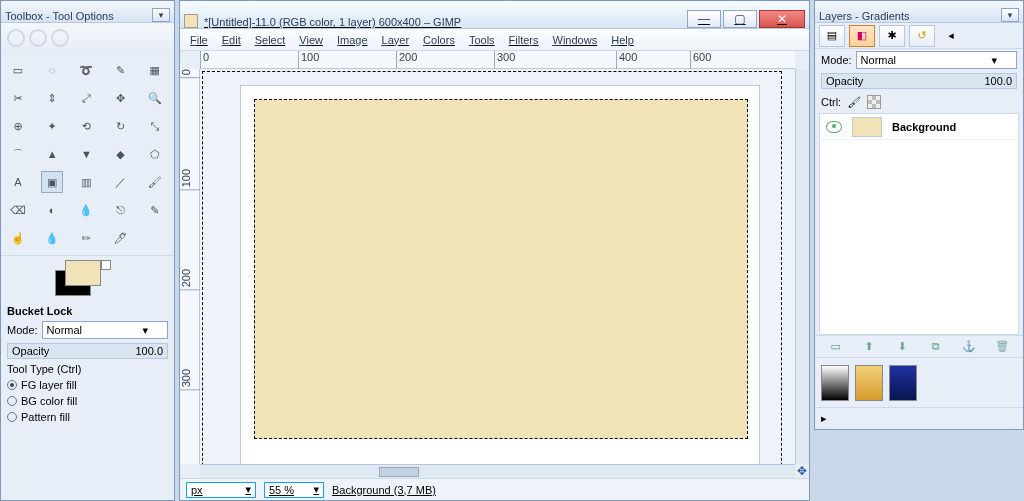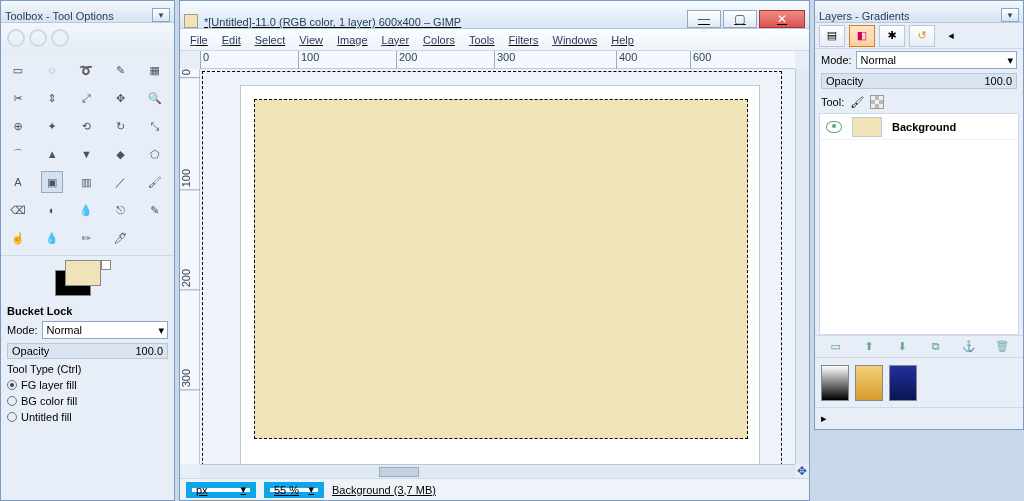--- a/index.html
+++ b/index.html
@@ -23,21 +23,21 @@
   .sw-fg  { position:absolute; left:64px; top:4px;  width:36px; height:26px; background:#efe3b7; border:1px solid #888;}
   .sw-mini{ position:absolute; left:100px; top:4px; width:10px; height:10px; background:#fff; border:1px solid #888;}
   .opts-head { height:22px; border-top:1px solid #cdd9e9; display:flex; align-items:center; gap:4px; padding:0 6px; }
   .opts-head .sq { width:14px; height:14px; border:1px solid #9ab; background:#fff; display:inline-block;}
   .opts-body { padding:4px 6px; display:flex; flex-direction:column; gap:4px; }
   .row { display:flex; align-items:center; gap:4px; }
   .row.label-val { background:#d9e4f0; border:1px solid #b7c7dc; padding:1px 4px; justify-content:space-between;}
   .radio { width:10px;height:10px;border:1px solid #678;border-radius:50%;display:inline-block;}
   .radio.on::after{content:"";display:block;width:4px;height:4px;margin:2px;border-radius:50%;background:#345;}
   select, .fake-select { font-size:11px; height:18px; border:1px solid #8fa7c4; background:#fff;}
-  .fake-select { display:flex; align-items:center; justify-content:space-between; padding:0 3px 0 4px;}
+  .fake-select { display:flex; align-items:center; justify-content:space-between; padding:0 19px 0 4px;}
 
   
   #main { flex:1; height:501px; margin:0 4px; background:#fde047; border:1px solid #7a9ac0; display:flex; flex-direction:column;text-decoration:underline; }
   #main .titlebar { height:28px; background:linear-gradient(#f7fbff,#d8e6f5); }
   #main .winbtns { display:flex; gap:2px; }
   #main .winbtn { width:34px; height:18px; border:1px solid #8fa7c4; background:linear-gradient(#fff,#e0e9f4); display:flex; align-items:center; justify-content:center; color:#345; font-size:12px;}
   #main .winbtn.close { background:linear-gradient(#f08a86,#d9534f); color:#fff; border-color:#a33; width:46px;}
   .menubar { height:22px; background:linear-gradient(#fbfdff,#eef3fa); display:flex; align-items:center; padding:0 10px; gap:14px; border-bottom:1px solid #cdd9e9;}
   .menubar span { color:#2a3b55; }
   .menubar span u { text-decoration: underline; }
@@ -48,21 +48,21 @@
   .ruler-v .tick { position:absolute; left:0; width:20px; border-top:1px solid #9ab; writing-mode: vertical-rl; transform: rotate(180deg); padding:2px 0 0 2px; }
   .viewport { position:absolute; left:20px; right:14px; top:18px; bottom:14px; background:#eef3fa; }
   .sel-outer { position:absolute; left:2px; top:2px; width:580px; height:420px; border:1px dashed #000;}
   .canvas-bg { position:absolute; left:40px; top:16px; width:520px; height:400px; background:#fff; border:1px solid #bcc;}
   .canvas-fill { position:absolute; left:54px; top:30px; width:494px; height:340px; background:#efe3b7; border:1px dashed #000;}
   .sb-h { position:absolute; left:20px; right:14px; bottom:0; height:14px; background:#e0e8f2; border-top:1px solid #b7c7dc;}
   .sb-h .thumb { position:absolute; left:30%; width:40px; height:10px; top:2px; background:#c3d1e2; border:1px solid #9ab;}
   .sb-v { position:absolute; right:0; top:18px; bottom:14px; width:14px; background:#e0e8f2; border-left:1px solid #b7c7dc;}
   .nav-cross { position:absolute; right:0; bottom:0; width:14px; height:14px; color:#2957a4; display:flex; align-items:center; justify-content:center; font-size:12px;}
   .statusbar { height:22px; background:#eef3fa; border-top:1px solid #cdd9e9; display:flex; align-items:center; gap:8px; padding:0 6px;}
-  .statusbar .box { border:6px solid #0ea5e9; background:#fff; height:16px; display:flex; align-items:center; padding:0 4px;}
+  .statusbar .box { border:1px solid #0ea5e9; background:#fff; height:16px; display:flex; align-items:center; padding:0 4px;}
 
   
   #layers { width: 210px; height:430px; }
   .tabstrip { height:26px; display:flex; align-items:center; gap:4px; padding:0 4px; border-bottom:1px solid #cdd9e9;}
   .tabbtn { width:26px; height:22px; border:1px solid #b7c7dc; background:linear-gradient(#fff,#e8eef7); display:flex; align-items:center; justify-content:center;}
   .tabbtn.active { border-color:#d08030; background:linear-gradient(#ffe6c8,#ffcf99);}
   .modebar { height:22px; display:flex; align-items:center; gap:4px; padding:0 6px;}
   .opac-row { margin:2px 6px; }
   .lock-row { height:22px; display:flex; align-items:center; gap:6px; padding:0 6px;}
   .check { width:14px;height:14px; background:repeating-conic-gradient(#bbb 0 25%, #eee 0 50%) 0 0/8px 8px; border:1px solid #999;}
@@ -150,21 +150,21 @@
     <div class="row">
         <span class="radio on"></span>
         <span>FG layer fill</span>
       </div>
     <div class="row">
         <span class="radio"></span>
         <span>BG color fill</span>
       </div>
     <div class="row">
         <span class="radio"></span>
-        <span>Untitled fill</span>
+        <span>Pattern fill</span>
       </div>
   </div>
 </div>
 
 <div id="main">
   <div class="titlebar">
     <span style="width:14px;height:14px;background:#efe3b7;border:1px solid #a98;display:inline-block;margin-right:6px"></span>
     <span>*[Untitled]-11.0 (RGB color, 1 layer) 600x400 – GIMP</span>
     <span class="spacer"></span>
     <div class="winbtns">
@@ -244,21 +244,21 @@
     <div class="fake-select" style="flex:1">
       <span>Normal</span>
         <span>▾</span>
     </div>
   </div>
   <div class="row label-val opac-row">
     <span>Opacity</span>
     <span>100.0</span>
   </div>
   <div class="lock-row">
-    <span>Tool:</span>
+    <span>Ctrl:</span>
     <span>🖌</span>
     <span class="check"></span>
   </div>
   <div class="layerlist">
     <div class="layerrow">
       <span class="eye"></span>
       <span class="thumb"></span>
       <b>Background</b>
     </div>
   </div>

